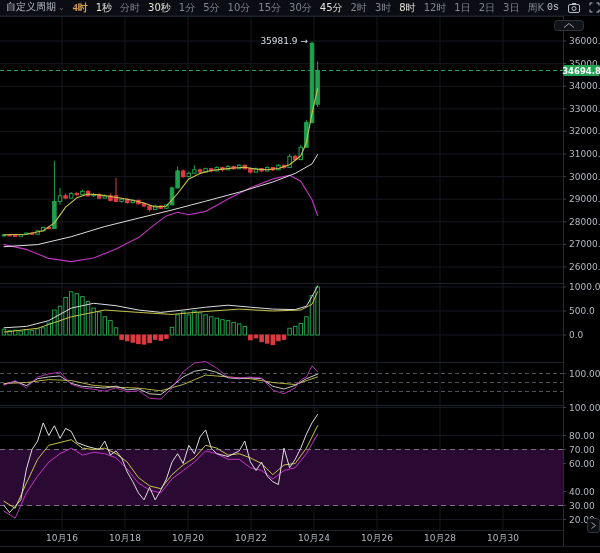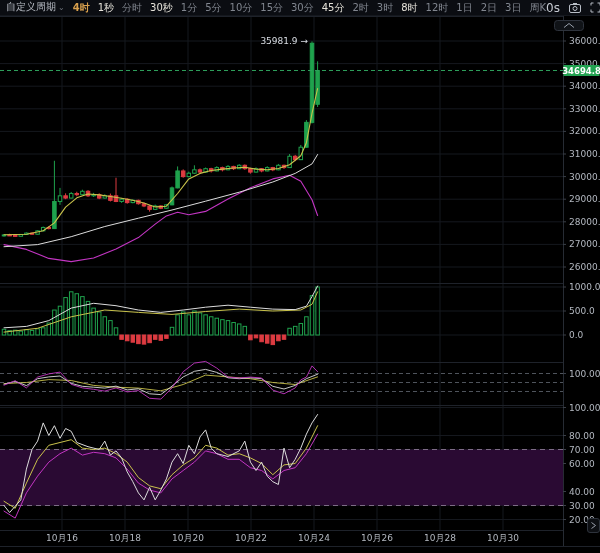--- a/index.html
+++ b/index.html
@@ -6,25 +6,25 @@
   .app{position:relative;width:600px;height:553px;background:#000;overflow:hidden;
        font-family:"DejaVu Sans",sans-serif;-webkit-font-smoothing:antialiased;}
   
   .toolbar{position:absolute;top:0;left:0;width:600px;height:16px;background:#0b0d12;
            display:flex;align-items:center;font-size:10px;color:#878c96;z-index:5;
            border-bottom:1px solid #15181e;box-sizing:border-box;}
   .periods{display:flex;align-items:center;gap:8px;padding-left:6px;white-space:nowrap;}
   .period{cursor:pointer;line-height:16px;}
   .period.normal{color:#81868f;}
   .period.favorite{color:#e6e3da;font-weight:400;}
-  .period.selected{font-weight:700;}
+  .period.selected{font-weight:700;font-family:Liberation Serif, serif;}
   .period.dropdown{color:#b7bbc3;}
   .caret{font-size:8px;color:#6d727b;margin-left:2px;}
   .tb-right{margin-left:auto;display:flex;align-items:center;gap:9px;height:16px;}
-  .countdown{color:#c7cbd2;font-size:12px;}
+  .countdown{color:#c7cbd2;font-size:10px;font-family:Liberation Mono, monospace;}
   .tb-icon{display:flex;align-items:center;color:#b9bec6;cursor:pointer;}
   svg text{font-family:"DejaVu Sans",sans-serif;}
   .chart-svg{position:absolute;top:0;left:0;}
 </style>
 </head>
 <body>
 
 <div class="app">
   <div class="toolbar">
     <div class="periods">

